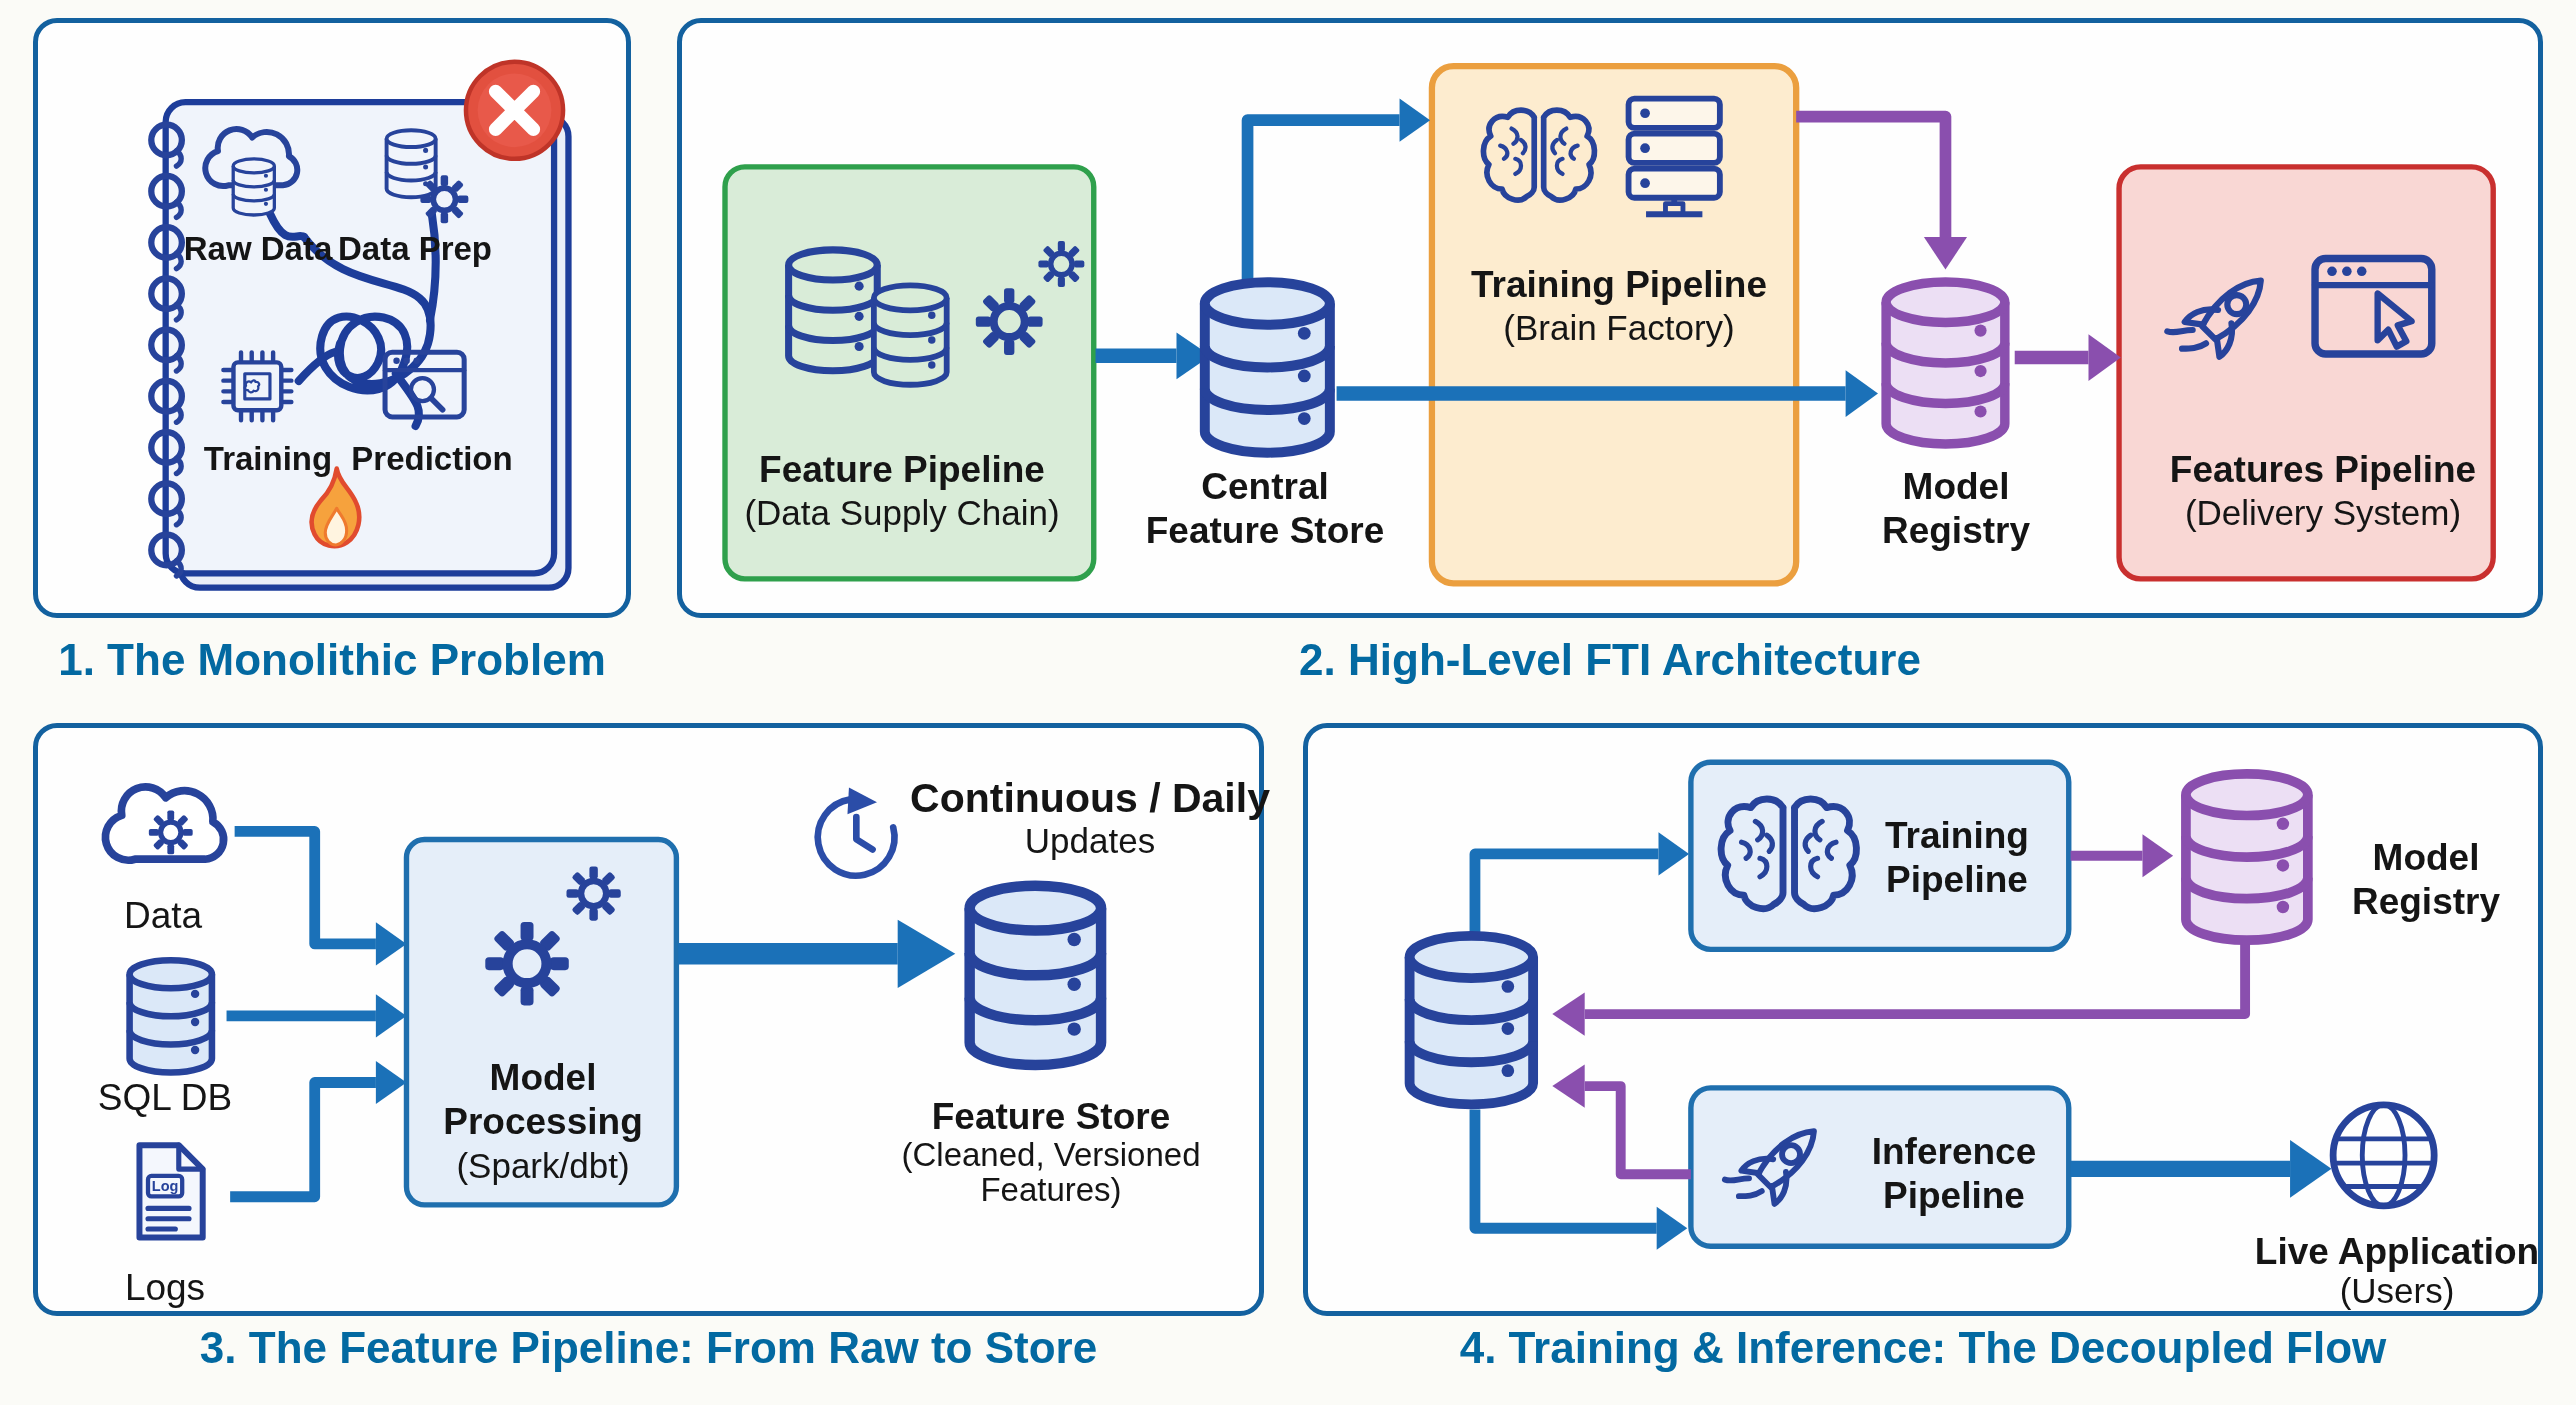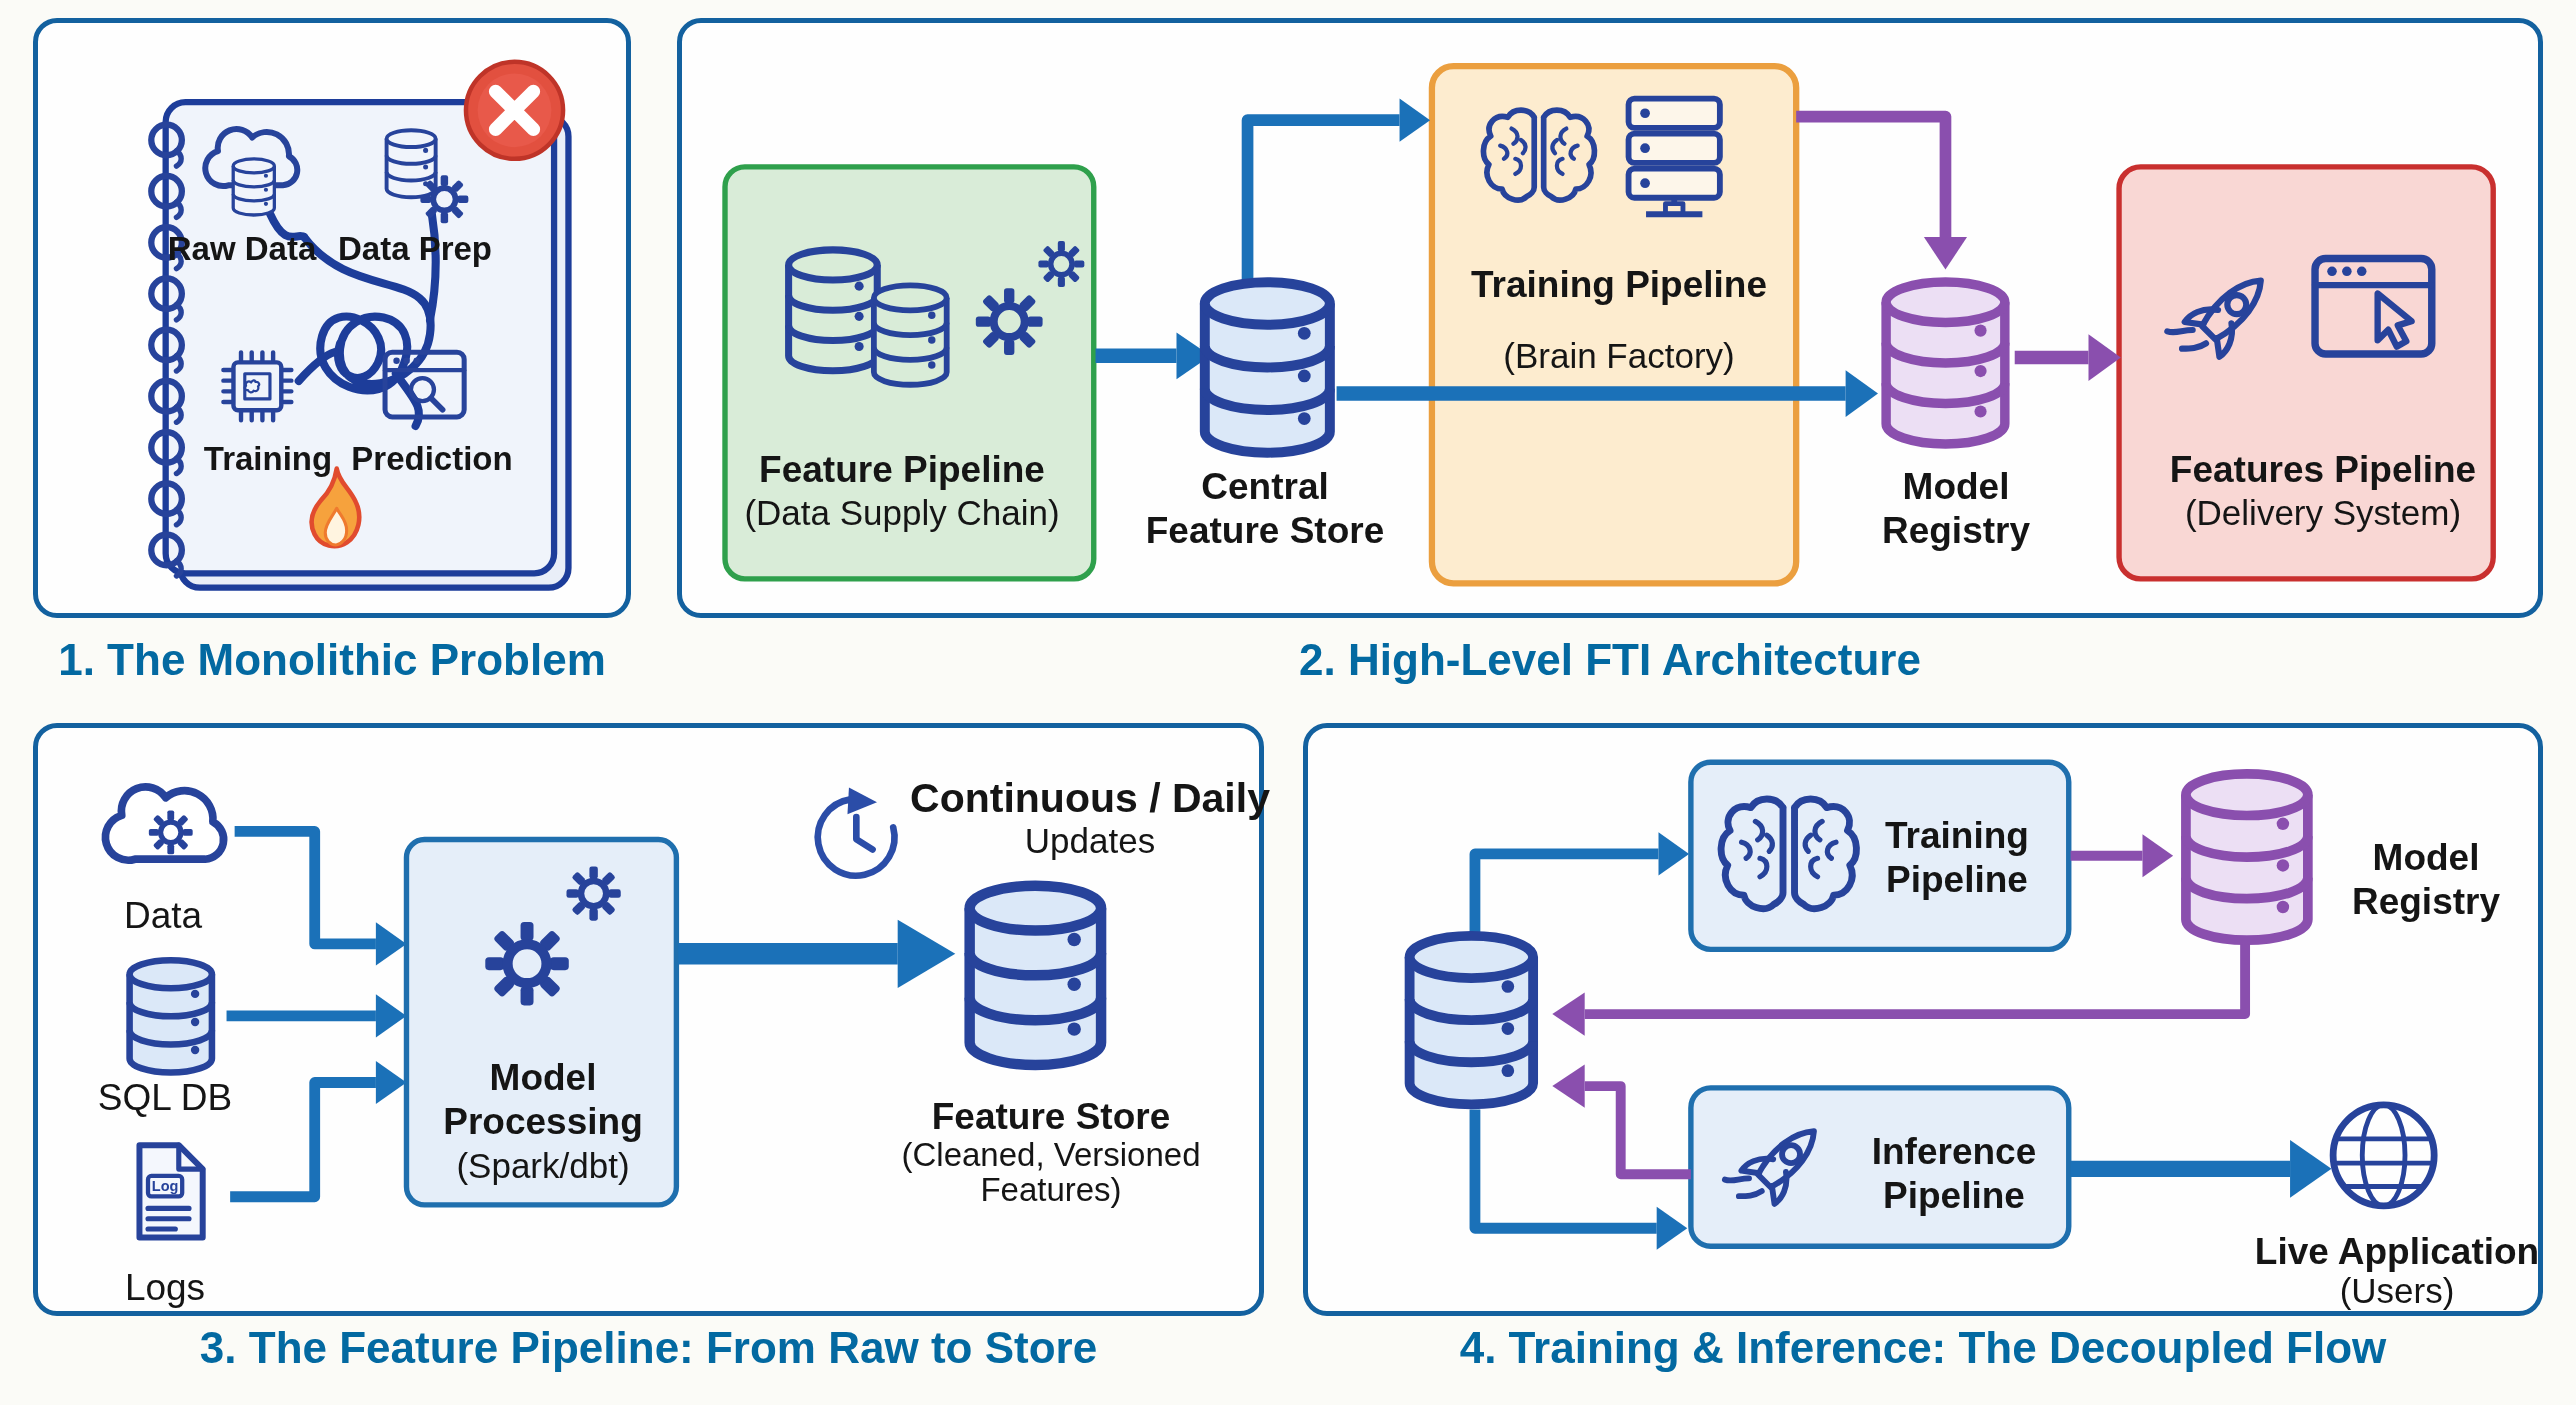--- a/index.html
+++ b/index.html
@@ -166,21 +166,21 @@
         <g color="#27439b">
           <use href="#db" transform="translate(384,118) scale(0.62)" style="--db-fill:#f0f4fb"></use>
           <use href="#gear" transform="translate(452,196) scale(0.46)" style="--fill:#f0f4fb"></use>
         </g>
         <use href="#chip" transform="translate(202,362) scale(0.70)" color="#27439b" style="--fill:#f0f4fb"></use>
         <use href="#browser-mag" transform="translate(382,362) scale(0.80)" color="#27439b"></use>
         <use href="#flame" transform="translate(294,492) scale(0.85)"></use>
         <use href="#xbadge" transform="translate(530,97)"></use>
       </g>
     </svg>
-    <div class="lbl b36" style="left:204px;top:226px;">Raw Data</div>
+    <div class="lbl b36" style="left:220px;top:226px;">Raw Data</div>
     <div class="lbl b36" style="left:377px;top:226px;">Data Prep</div>
     <div class="lbl b36" style="left:230px;top:436px;">Training</div>
     <div class="lbl b36" style="left:394px;top:436px;">Prediction</div>
   </section>
   <div class="ptitle" style="left:33px;top:635px;width:598px;">1. The Monolithic Problem</div>
 
   <section class="panel" style="left:677px;top:18.3px;width:1866px;height:600px;">
     <svg class="art" viewBox="0 0 2040 656">
       <rect x="36" y="160" width="410" height="458" rx="22" fill="#d9ecd8" stroke="#2fa04c" stroke-width="6"></rect>
       <rect x="822" y="48" width="405" height="575" rx="24" fill="#fdeccf" stroke="#eb9f3f" stroke-width="7"></rect>
@@ -221,21 +221,21 @@
       </g>
 
       <use href="#db" transform="translate(560,285) scale(1.58)" color="#27439b"></use>
       <use href="#db" transform="translate(1318,285) scale(1.50)" color="#8a4fae" style="--db-fill:#ecdff4"></use>
     </svg>
     <div class="lbl b40" style="left:220px;top:447px;">Feature Pipeline</div>
     <div class="lbl r38" style="left:220px;top:490px;">(Data Supply Chain)</div>
     <div class="lbl b40" style="left:583px;top:464px;">Central</div>
     <div class="lbl b40" style="left:583px;top:508px;">Feature Store</div>
     <div class="lbl b40" style="left:937px;top:262px;">Training Pipeline</div>
-    <div class="lbl r38" style="left:937px;top:305px;margin-top:28px;">(Brain Factory)</div>
+    <div class="lbl r38" style="left:937px;top:305px;">(Brain Factory)</div>
     <div class="lbl b40" style="left:1274px;top:464px;">Model</div>
     <div class="lbl b40" style="left:1274px;top:508px;">Registry</div>
     <div class="lbl b40" style="left:1641px;top:447px;">Features Pipeline</div>
     <div class="lbl r38" style="left:1641px;top:490px;">(Delivery System)</div>
   </section>
   <div class="ptitle" style="left:677px;top:635px;width:1866px;">2. High-Level FTI Architecture</div>
 
   <section class="panel" style="left:33px;top:723px;width:1231px;height:593px;">
     <svg class="art" viewBox="0 0 1346 648">
       <rect x="404" y="124" width="300" height="406" rx="20" fill="#e5eef9" stroke="#1f6fae" stroke-width="6"></rect>

